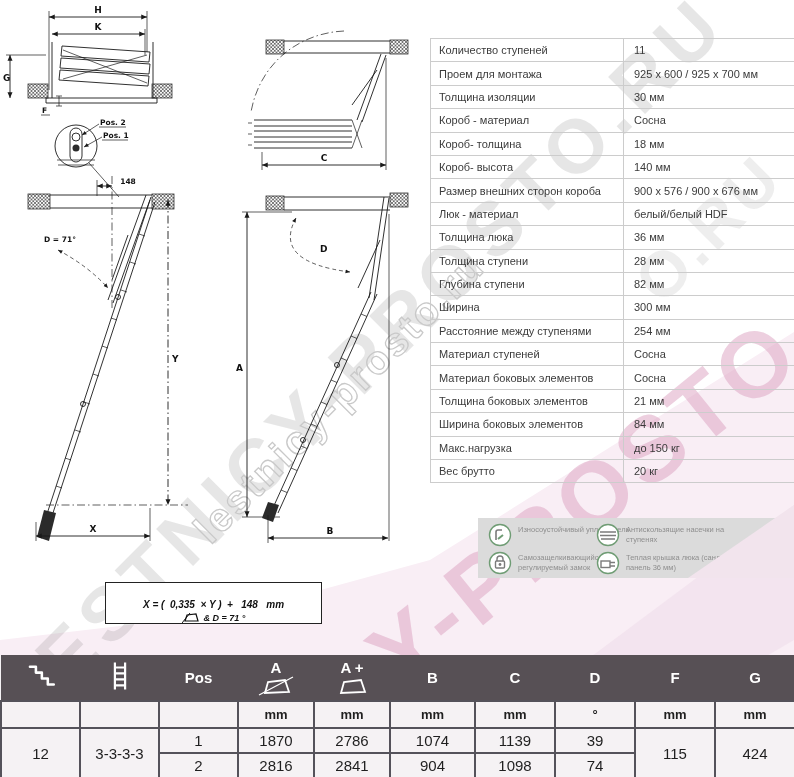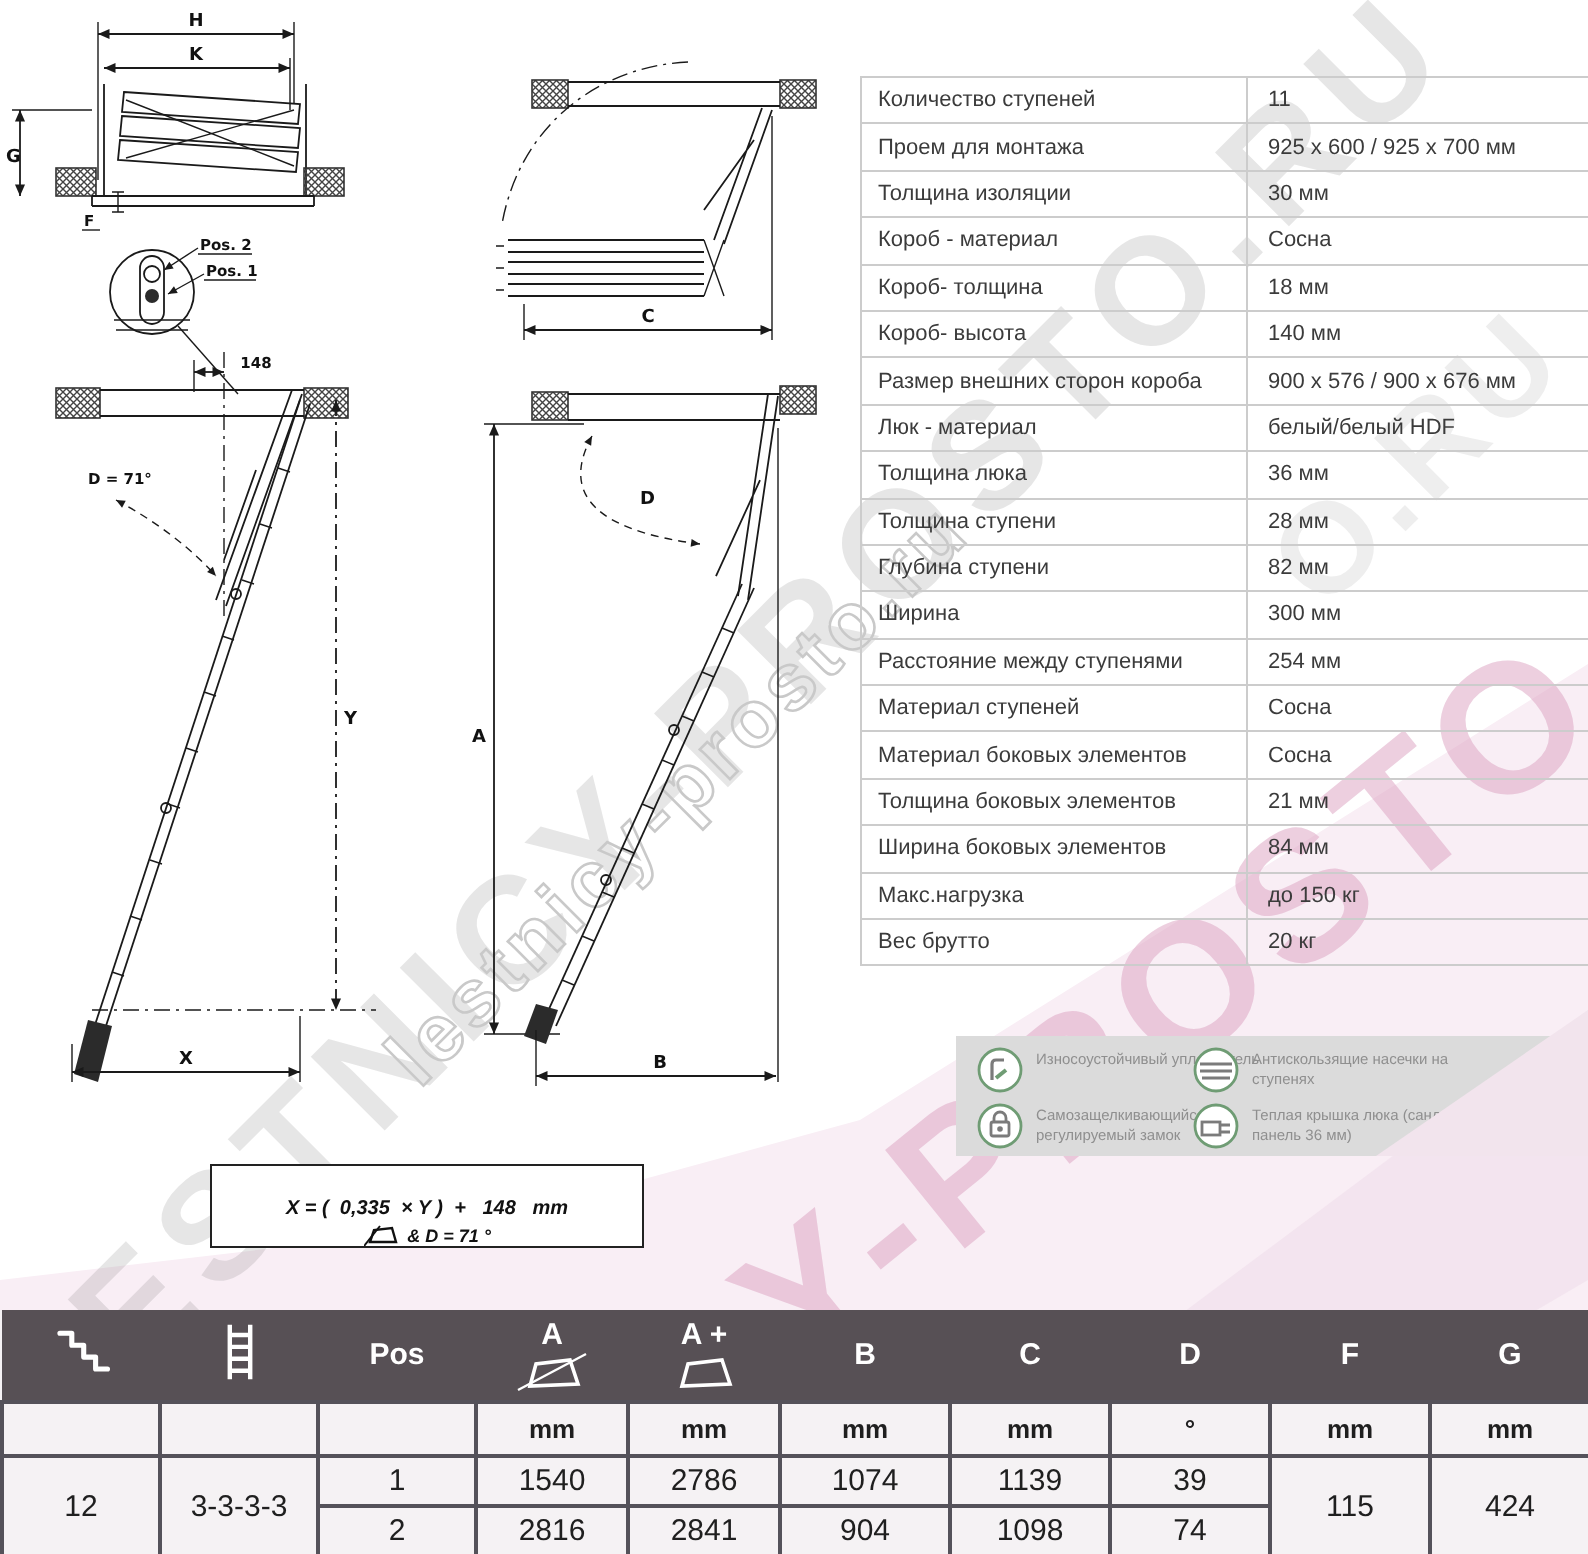--- a/index.html
+++ b/index.html
@@ -372,21 +372,21 @@
         <td>mm</td>
         <td>mm</td>
         <td>°</td>
         <td>mm</td>
         <td>mm</td>
       </tr>
       <tr class="bd">
         <td rowspan="2">12</td>
         <td rowspan="2">3-3-3-3</td>
         <td>1</td>
-        <td>1540</td>
+        <td>1870</td>
         <td>2786</td>
         <td>1074</td>
         <td>1139</td>
         <td>39</td>
         <td rowspan="2">115</td>
         <td rowspan="2">424</td>
       </tr>
       <tr class="bd">
         <td>2</td>
         <td>2816</td>

